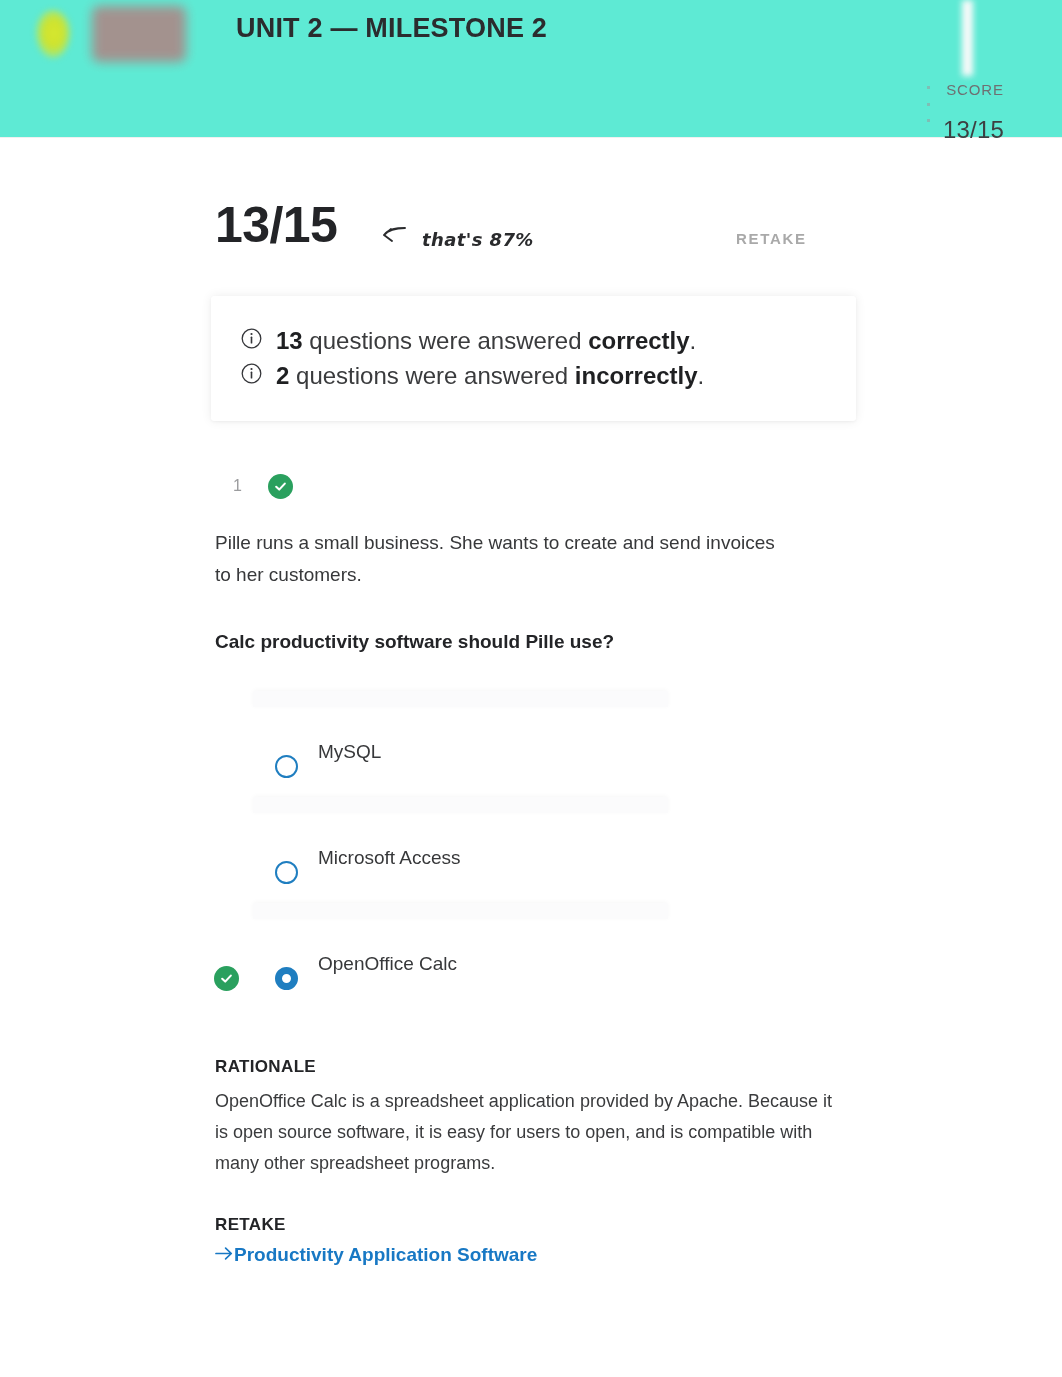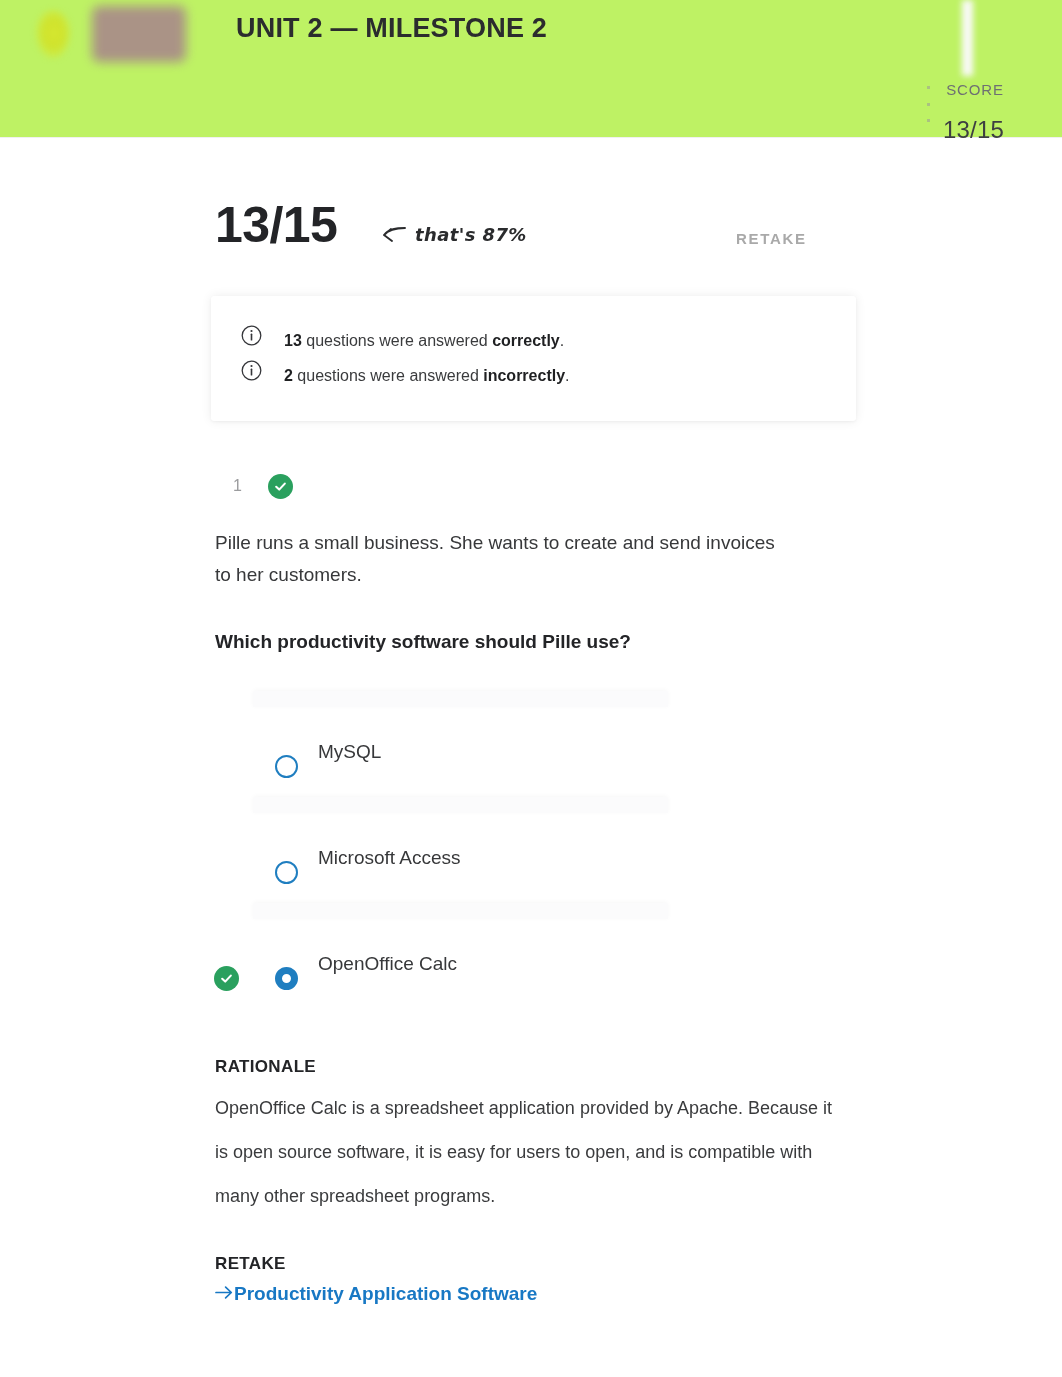--- a/index.html
+++ b/index.html
@@ -10,21 +10,21 @@
     background: #ffffff;
     font-family: "Liberation Sans", sans-serif;
     color: #2f3032;
     overflow: hidden;
   }
 
   
   .page-header {
     position: relative;
     height: 138px;
-    background: #bef264;
+    background: #5eead4;
     border-bottom: 1px solid #f0f0f0;
   }
 
   .brand-group {
     position: absolute;
     left: 36px;
     top: 6px;
     display: flex;
     align-items: center;
     gap: 22px;
@@ -121,22 +121,22 @@
     font-weight: 700;
     letter-spacing: -.6px;
     color: #232427;
   }
 
   .handwrite {
     position: absolute;
     left: 376px;
     top: 28px;
     display: flex;
-    align-items: flex-start;
-    gap: 9px;
+    align-items: flex-end;
+    gap: 16px;
     color: #2a2b2d;
   }
   .hw-arrow { display: block; }
   .hw-text {
     font-family: "DejaVu Sans", sans-serif;
     font-size: 18px;
     font-style: italic;
     font-weight: 600;
     letter-spacing: .4px;
   }
@@ -164,22 +164,22 @@
     background: #ffffff;
     border-radius: 3px;
     box-shadow: 0 0 11px rgba(0,0,0,0.075), 0 1px 3px rgba(0,0,0,0.045);
     padding: 27px 30px 28px 30px;
     margin-top: 4px;
   }
 
   .info-line {
     display: flex;
     align-items: center;
-    gap: 22px;
-    font-size: 16px;
+    gap: 14px;
+    font-size: 24px;
     line-height: 35px;
     color: #3a3b3d;
   }
   .info-line b { font-weight: 700; color: #1f2022; }
   .info-icon { flex: 0 0 auto; display: block; }
 
   
   .question-block { margin-top: 50px; }
 
   .q-head {
@@ -273,21 +273,21 @@
     font-size: 17px;
     font-weight: 700;
     letter-spacing: .35px;
     color: #232427;
   }
   .rationale-block { margin-top: 48px; }
   .rationale-text {
     margin: 9px 0 0 215px;
     width: 620px;
     font-size: 18px;
-    line-height: 44px;
+    line-height: 31px;
     color: #3a3b3d;
   }
 
   .concept-block { margin-top: 36px; }
   .concept-link {
     display: inline-flex;
     align-items: center;
     margin: 9px 0 0 215px;
     font-size: 19px;
     font-weight: 700;
@@ -370,21 +370,21 @@
     <div class="q-head">
       <span class="q-number">1</span>
       <span class="badge-check">
         <svg width="15" height="15" viewBox="0 0 15 15">
           <path d="M3.2 7.8 L6.2 10.6 L11.8 4.6" fill="none" stroke="#ffffff" stroke-width="2.1" stroke-linecap="round" stroke-linejoin="round"></path>
         </svg>
       </span>
     </div>
 
     <div class="q-text">Pille runs a small business. She wants to create and send invoices to her customers.</div>
-    <div class="q-prompt">Which productivity software should Pille use?</div>
+    <div class="q-prompt">Calc productivity software should Pille use?</div>
 
     <div class="options">
 
       <div class="option-row">
         <div class="option-band"></div>
         <div class="radio"></div>
         <div class="option-label">MySQL</div>
       </div>
 
       <div class="option-row">

